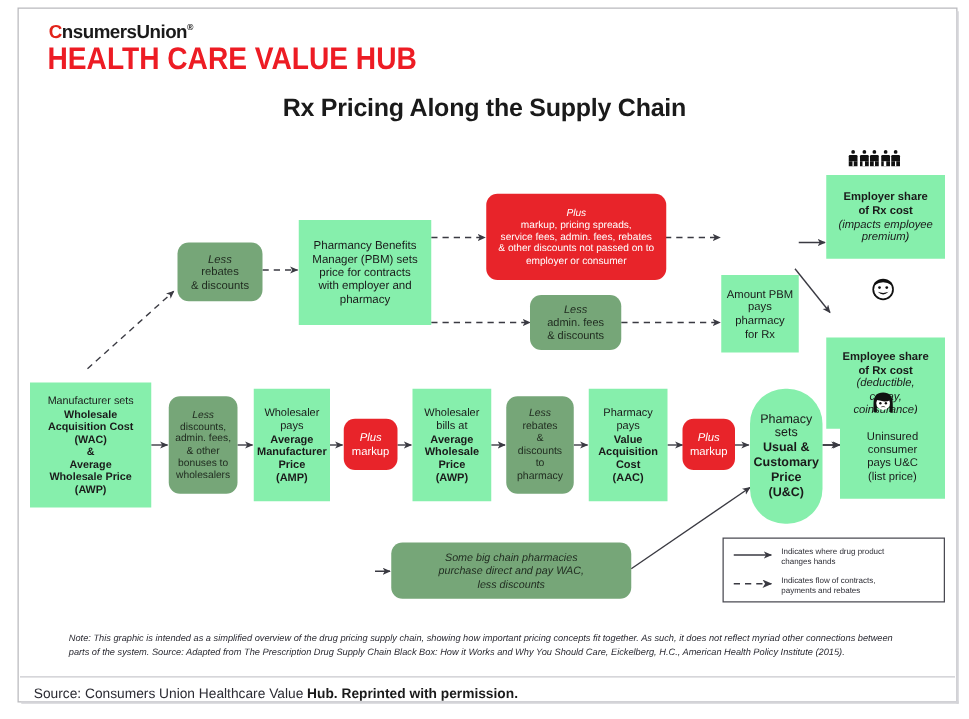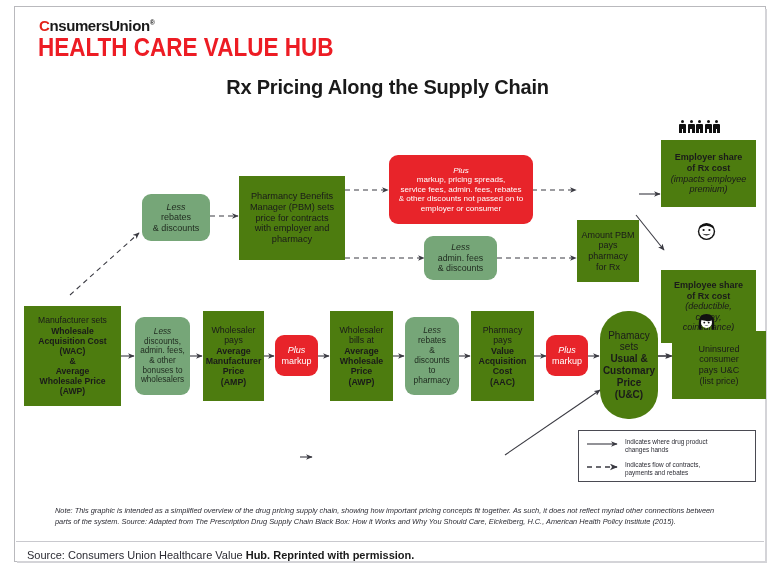--- a/index.html
+++ b/index.html
@@ -61,21 +61,21 @@
   
   .node{
     position:absolute;
     box-sizing:border-box;
     display:flex;align-items:center;justify-content:center;
     text-align:center;
     color:#1a1a1a;
     line-height:1.18;
   }
   .node .inner{width:100%;padding:2px 3px;}
-  .yellow{background:#4d7c0f;}
+  .yellow{background:#86efac;}
   .green{
     background:#76a678;border-radius:9px;color:#1f2a1f;
   }
   .red{
     background:#e8242a;border-radius:9px;color:#ffffff;
   }
   .pill{
     background:#e8242a;border-radius:9px;color:#ffffff;
   }
   b{font-weight:bold;}
@@ -378,29 +378,36 @@
       <circle cx="9.5" cy="9.4" r="5.5" fill="#fff"></circle>
       <path d="M4.2 7.0 Q4.0 2.0 9.5 2.0 Q15.0 2.0 14.9 7.2 Q12.4 8.6 9.5 8.0 Q6.6 7.4 4.2 7.0 z" fill="#111"></path>
       <circle cx="7.3" cy="9.6" r="0.95" fill="#111"></circle>
       <circle cx="11.7" cy="9.6" r="0.95" fill="#111"></circle>
       <path d="M7.4 12.8 Q9.5 11.2 11.6 12.8 Q9.5 12.2 7.4 12.8 z" fill="#111"></path>
       <path d="M3.0 10.0 Q1.2 12.6 3.2 14.8 L4.4 12.4 z" fill="#111"></path>
       <path d="M16.0 10.0 Q17.8 12.6 15.8 14.8 L14.6 12.4 z" fill="#111"></path>
     </svg>
   </div>
 
-  <div class="node yellow" style="left:672px;top:331px;width:94px;height:68px;font-size:9px;">
+  <div class="node yellow" style="left:672px;top:331px;width:84px;height:68px;font-size:9px;">
     <div class="inner">
       <span>Uninsured</span><br>
       <span>consumer</span><br>
       <span>pays U&amp;C</span><br>
       <span>(list price)</span>
     </div>
   </div>
 
+  <div class="node green" style="left:313px;top:434px;width:192px;height:45px;font-size:8.6px;">
+    <div class="inner">
+      <i>Some big chain pharmacies</i><br>
+      <i>purchase direct and pay WAC,</i><br>
+      <i>less discounts</i>
+    </div>
+  </div>
 
   <div class="legend">
     <svg width="176" height="50" style="position:absolute;left:0;top:0;">
       <defs>
         <marker id="ah2" markerWidth="7" markerHeight="7" refX="5.4" refY="2.6" orient="auto">
           <path d="M0,0 L6,2.6 L0,5.2 L1.6,2.6 z" fill="#3a3a42"></path>
         </marker>
       </defs>
       <line x1="8" y1="13" x2="38" y2="13" stroke="#3a3a42" stroke-width="1.1" marker-end="url(#ah2)"></line>
       <line x1="8" y1="36" x2="38" y2="36" stroke="#3a3a42" stroke-width="1.3" stroke-dasharray="5,4" marker-end="url(#ah2)"></line>

